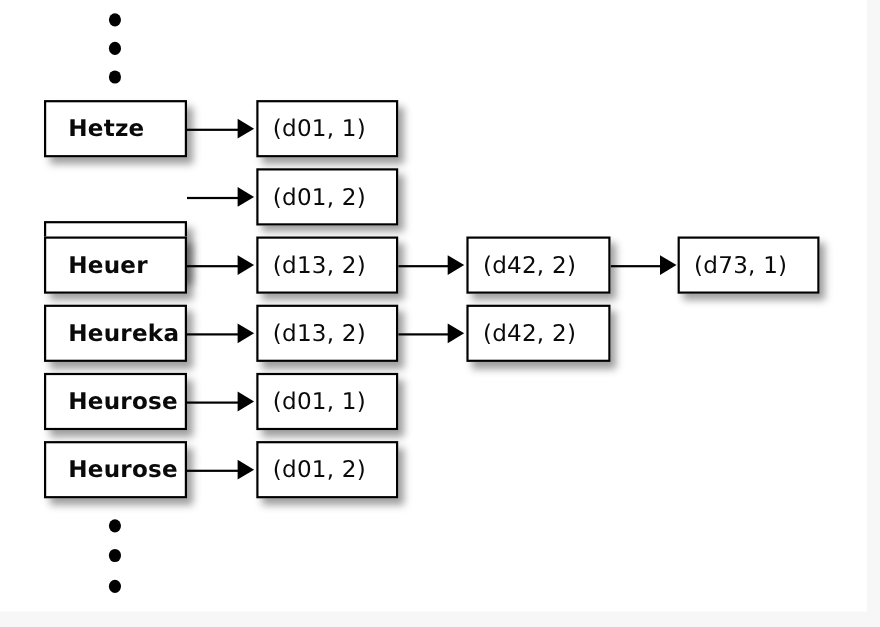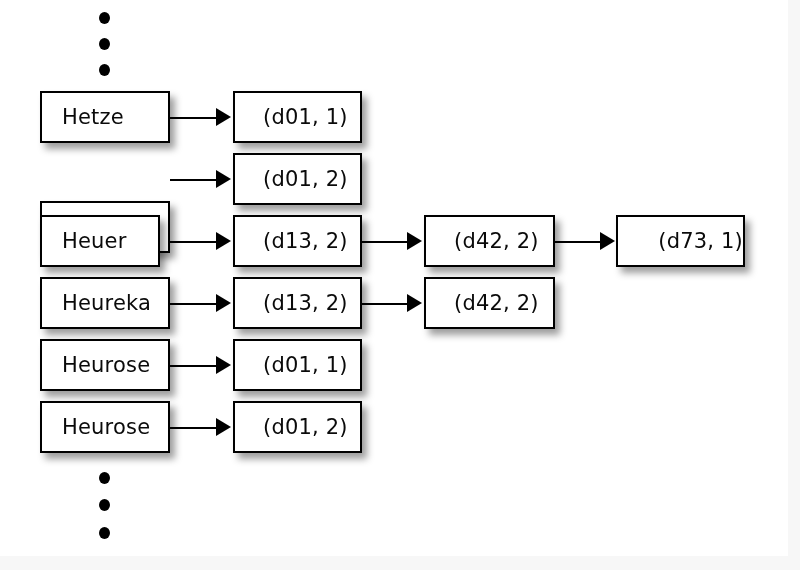--- a/index.html
+++ b/index.html
@@ -42,22 +42,22 @@
     display: flex;
     align-items: center;
     z-index: 3;
   }
   .node .label {
     font-size: 21px;
     color: #0a0a0a;
     letter-spacing: 0.2px;
     white-space: nowrap;
   }
-  .node.term .label { padding-left: 20px; }
-  .node.post .label { padding-left: 28px; }
+  .node.term .label { padding-left: 20px; font-weight: bold; }
+  .node.post .label { padding-left: 13px; }
 
   .edge {
     position: absolute;
     height: 0;
     border-top: 2.5px solid #000000;
     z-index: 2;
   }
   .arrowhead {
     position: absolute;
     width: 0;
@@ -88,21 +88,21 @@
   <div class="dot" style="left:99px; top:12px;"></div>
   <div class="dot" style="left:99px; top:38px;"></div>
   <div class="dot" style="left:99px; top:64px;"></div>
 
   <div class="node term" style="left:40px; top:91px; width:130px; height:52px;">
     <span class="label">Hetze</span>
   </div>
   <div class="node term" style="left:40px; top:153px; width:130px; height:52px;margin-top:48px;">
     <span class="label">Heu</span>
   </div>
-  <div class="node term" style="left:40px; top:215px; width:120px; height:52px;">
+  <div class="node term" style="left:40px; top:215px; width:130px; height:52px;">
     <span class="label">Heuer</span>
   </div>
   <div class="node term" style="left:40px; top:277px; width:130px; height:52px;">
     <span class="label">Heureka</span>
   </div>
   <div class="node term" style="left:40px; top:339px; width:130px; height:52px;">
     <span class="label">Heurose</span>
   </div>
   <div class="node term" style="left:40px; top:401px; width:130px; height:52px;">
     <span class="label">Heurose</span>
@@ -127,21 +127,21 @@
     <span class="label">(d01, 2)</span>
   </div>
 
   <div class="node post" style="left:424px; top:215px; width:131px; height:52px;">
     <span class="label">(d42, 2)</span>
   </div>
   <div class="node post" style="left:424px; top:277px; width:131px; height:52px;">
     <span class="label">(d42, 2)</span>
   </div>
 
-  <div class="node post" style="left:616px; top:215px; width:129px; height:52px;justify-content:flex-end;">
+  <div class="node post" style="left:616px; top:215px; width:129px; height:52px;">
     <span class="label">(d73, 1)</span>
   </div>
 
   <div class="edge" style="left:170px; top:117px; width:48px;"></div>
   <div class="arrowhead" style="left:216px; top:108px;"></div>
 
   <div class="edge" style="left:170px; top:179px; width:48px;"></div>
   <div class="arrowhead" style="left:216px; top:170px;"></div>
 
   <div class="edge" style="left:170px; top:241px; width:48px;"></div>

